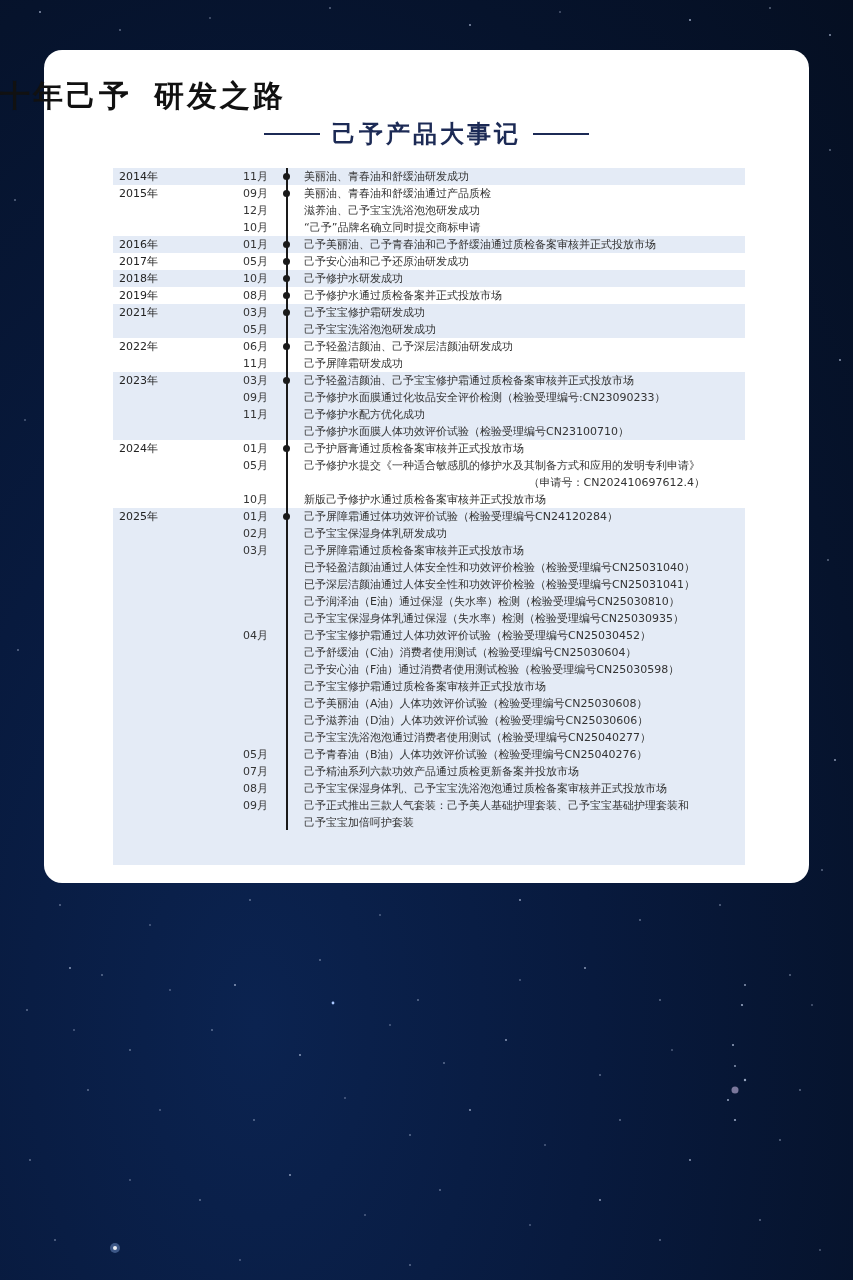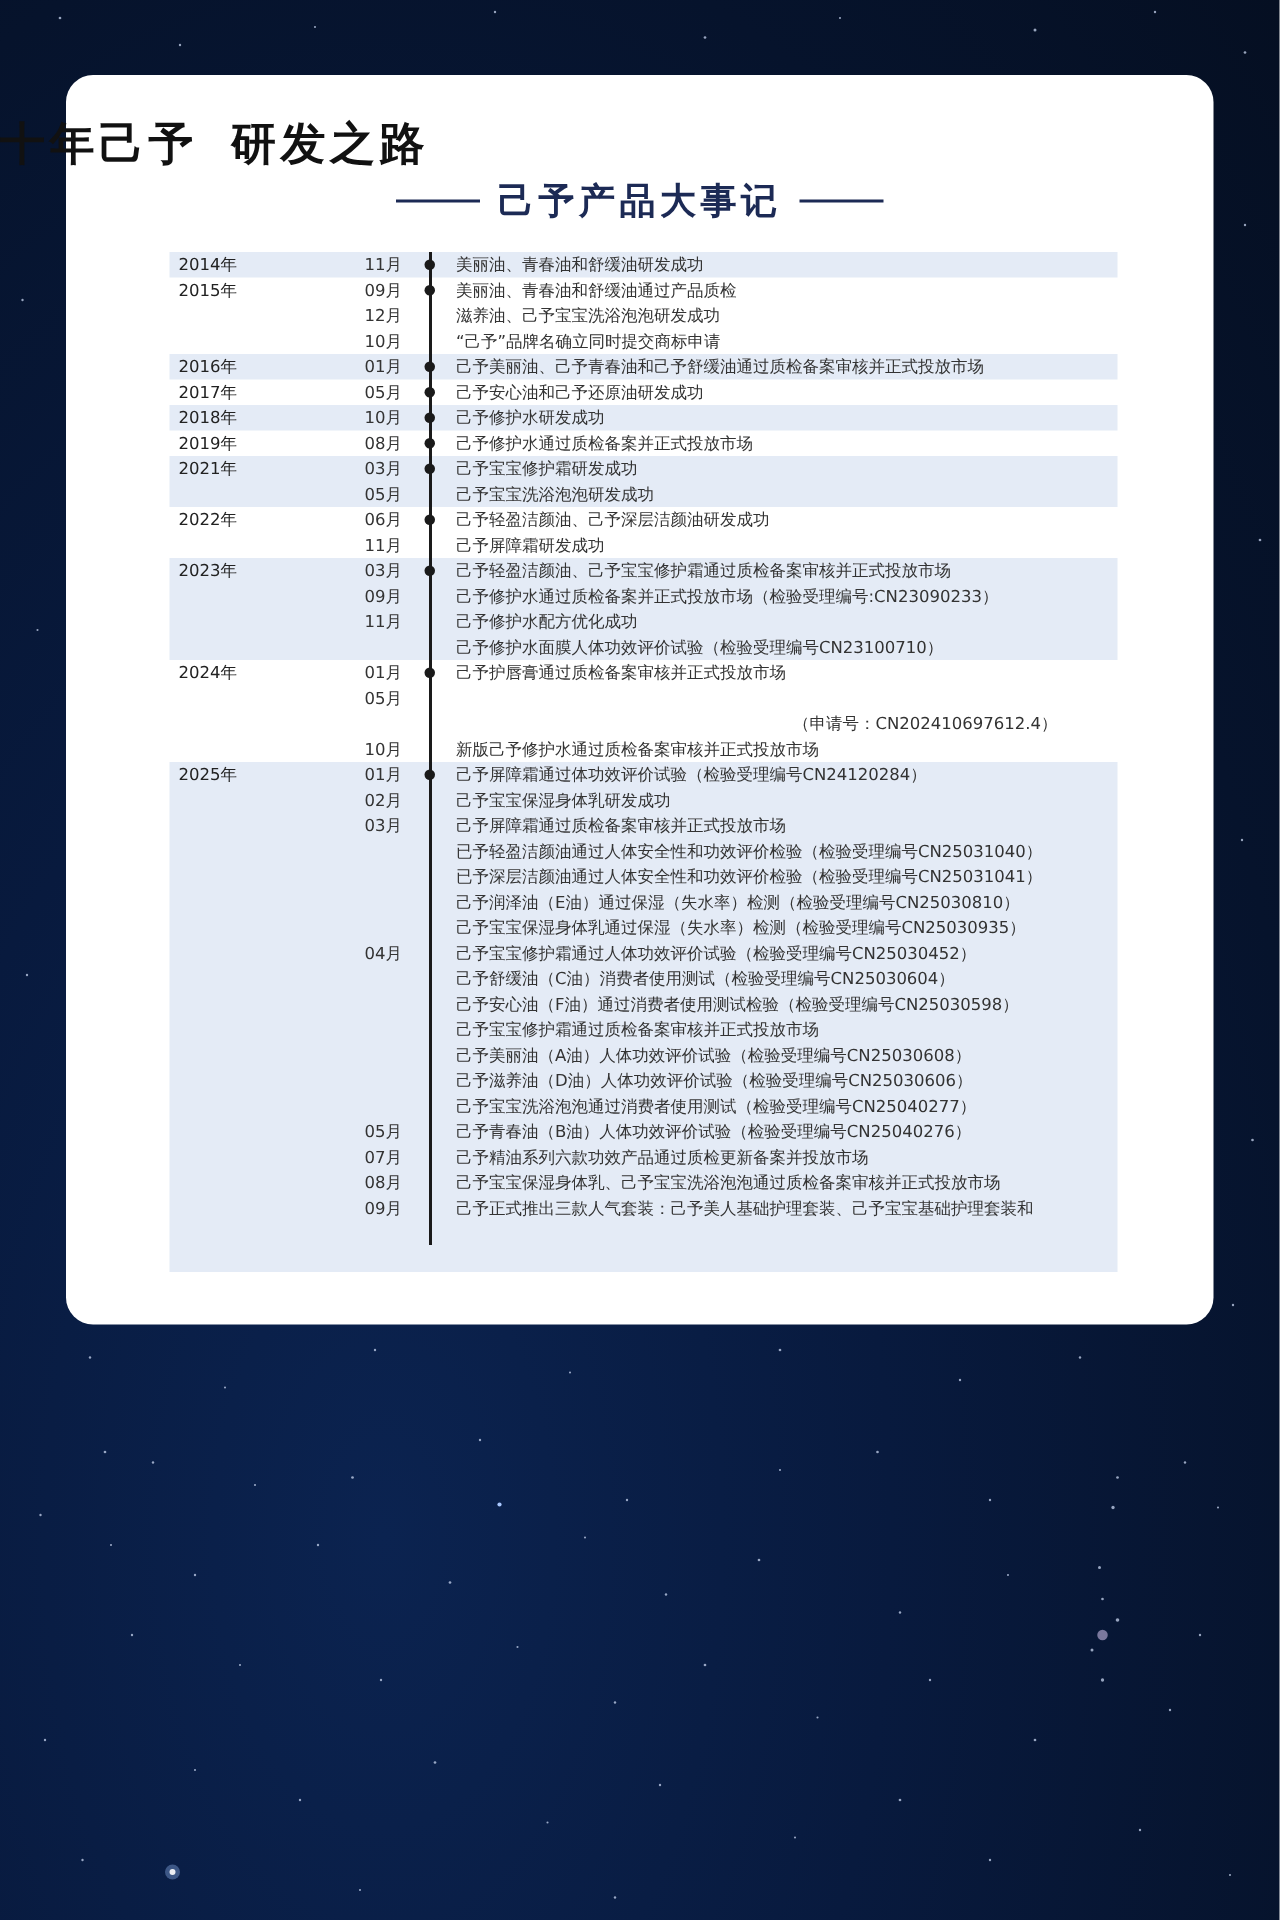--- a/index.html
+++ b/index.html
@@ -219,39 +219,40 @@
       </div>
     </div>
     <div class="year-block shaded">
       <div class="row">
         <span class="year">2023年</span>
         <span class="month">03月</span>
         <span class="event">己予轻盈洁颜油、己予宝宝修护霜通过质检备案审核并正式投放市场</span>
       </div>
       <div class="row">
         <span class="month">09月</span>
-        <span class="event">己予修护水通过质检备案并正式投放市场（检验受理编号:CN23090233）</span>
+        <span class="event">己予修护水面膜通过化妆品安全评价检测（检验受理编号:CN23090233）</span>
       </div>
       <div class="row">
         <span class="month">11月</span>
         <span class="event">己予修护水配方优化成功</span>
       </div>
       <div class="row">
         <span class="month"></span>
         <span class="event">己予修护水面膜人体功效评价试验（检验受理编号CN23100710）</span>
       </div>
     </div>
     <div class="year-block">
       <div class="row">
         <span class="year">2024年</span>
         <span class="month">01月</span>
         <span class="event">己予护唇膏通过质检备案审核并正式投放市场</span>
       </div>
       <div class="row">
         <span class="month">05月</span>
+        <span class="event">己予修护水提交《一种适合敏感肌的修护水及其制备方式和应用的发明专利申请》</span>
       </div>
       <div class="row">
         <span class="month"></span>
         <span class="event right">（申请号：CN202410697612.4）</span>
       </div>
       <div class="row">
         <span class="month">10月</span>
         <span class="event">新版己予修护水通过质检备案审核并正式投放市场</span>
       </div>
     </div>
@@ -321,20 +322,24 @@
         <span class="month">07月</span>
         <span class="event">己予精油系列六款功效产品通过质检更新备案并投放市场</span>
       </div>
       <div class="row">
         <span class="month">08月</span>
         <span class="event">己予宝宝保湿身体乳、己予宝宝洗浴泡泡通过质检备案审核并正式投放市场</span>
       </div>
       <div class="row">
         <span class="month">09月</span>
         <span class="event">己予正式推出三款人气套装：己予美人基础护理套装、己予宝宝基础护理套装和</span>
+      </div>
+      <div class="row">
+        <span class="month"></span>
+        <span class="event">己予宝宝加倍呵护套装</span>
       </div>
       <div class="pad"></div>
     </div>
   </div>
 
 <div class="timeline-line"></div>
 <div id="dots">
     <div class="dot" style="top: 173px;"></div>
     <div class="dot" style="top: 190px;"></div>
     <div class="dot" style="top: 241px;"></div>

